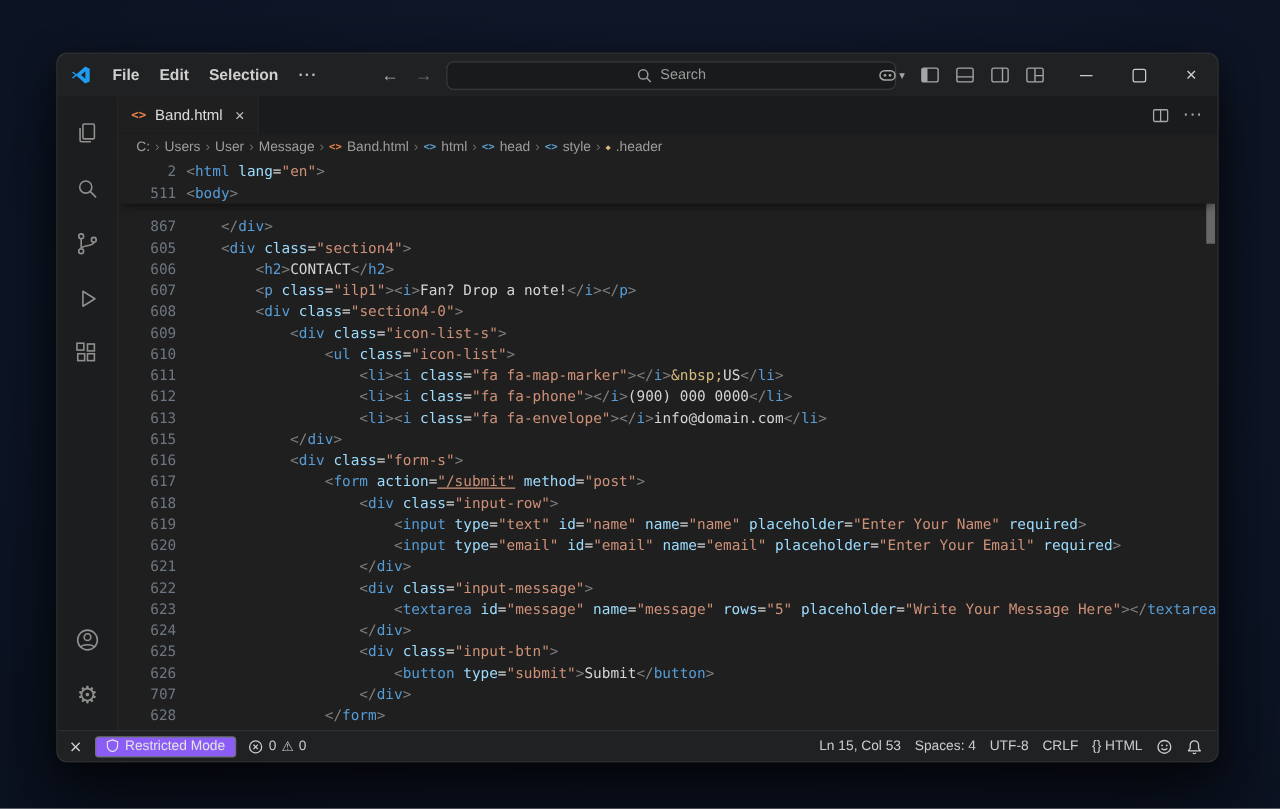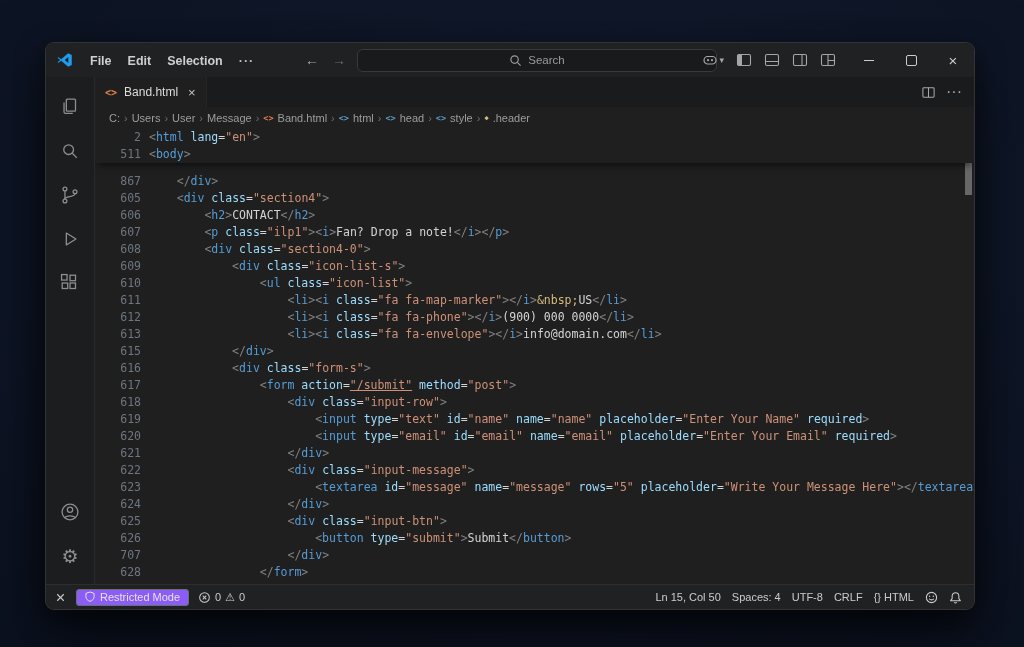--- a/index.html
+++ b/index.html
@@ -324,21 +324,21 @@
             <circle cx="7" cy="7" r="5.2"></circle>
               <line x1="5.1" y1="5.1" x2="8.9" y2="8.9"></line>
               <line x1="8.9" y1="5.1" x2="5.1" y2="8.9"></line>
           </svg>
           <span>0</span>
           <span class="warn-glyph">⚠</span>
           <span>0</span>
         </span>
       </div>
       <div class="sb-right">
-        <span class="sb-item">Ln 15, Col 50</span>
+        <span class="sb-item">Ln 15, Col 53</span>
         <span class="sb-item">Spaces: 4</span>
         <span class="sb-item">UTF-8</span>
         <span class="sb-item">CRLF</span>
         <span class="sb-item">{} HTML</span>
         <span class="sb-item">
           <svg width="13" height="13" viewBox="0 0 13 13" fill="none" stroke="#cccccc" stroke-width="1.1">
             <circle cx="6.5" cy="6.5" r="5.1"></circle>
             <circle cx="4.6" cy="5.3" r=".7" fill="#cccccc" stroke="none"></circle>
             <circle cx="8.4" cy="5.3" r=".7" fill="#cccccc" stroke="none"></circle>
             <path d="M4.2 7.7 C5.2 9.2 7.8 9.2 8.8 7.7"></path>

